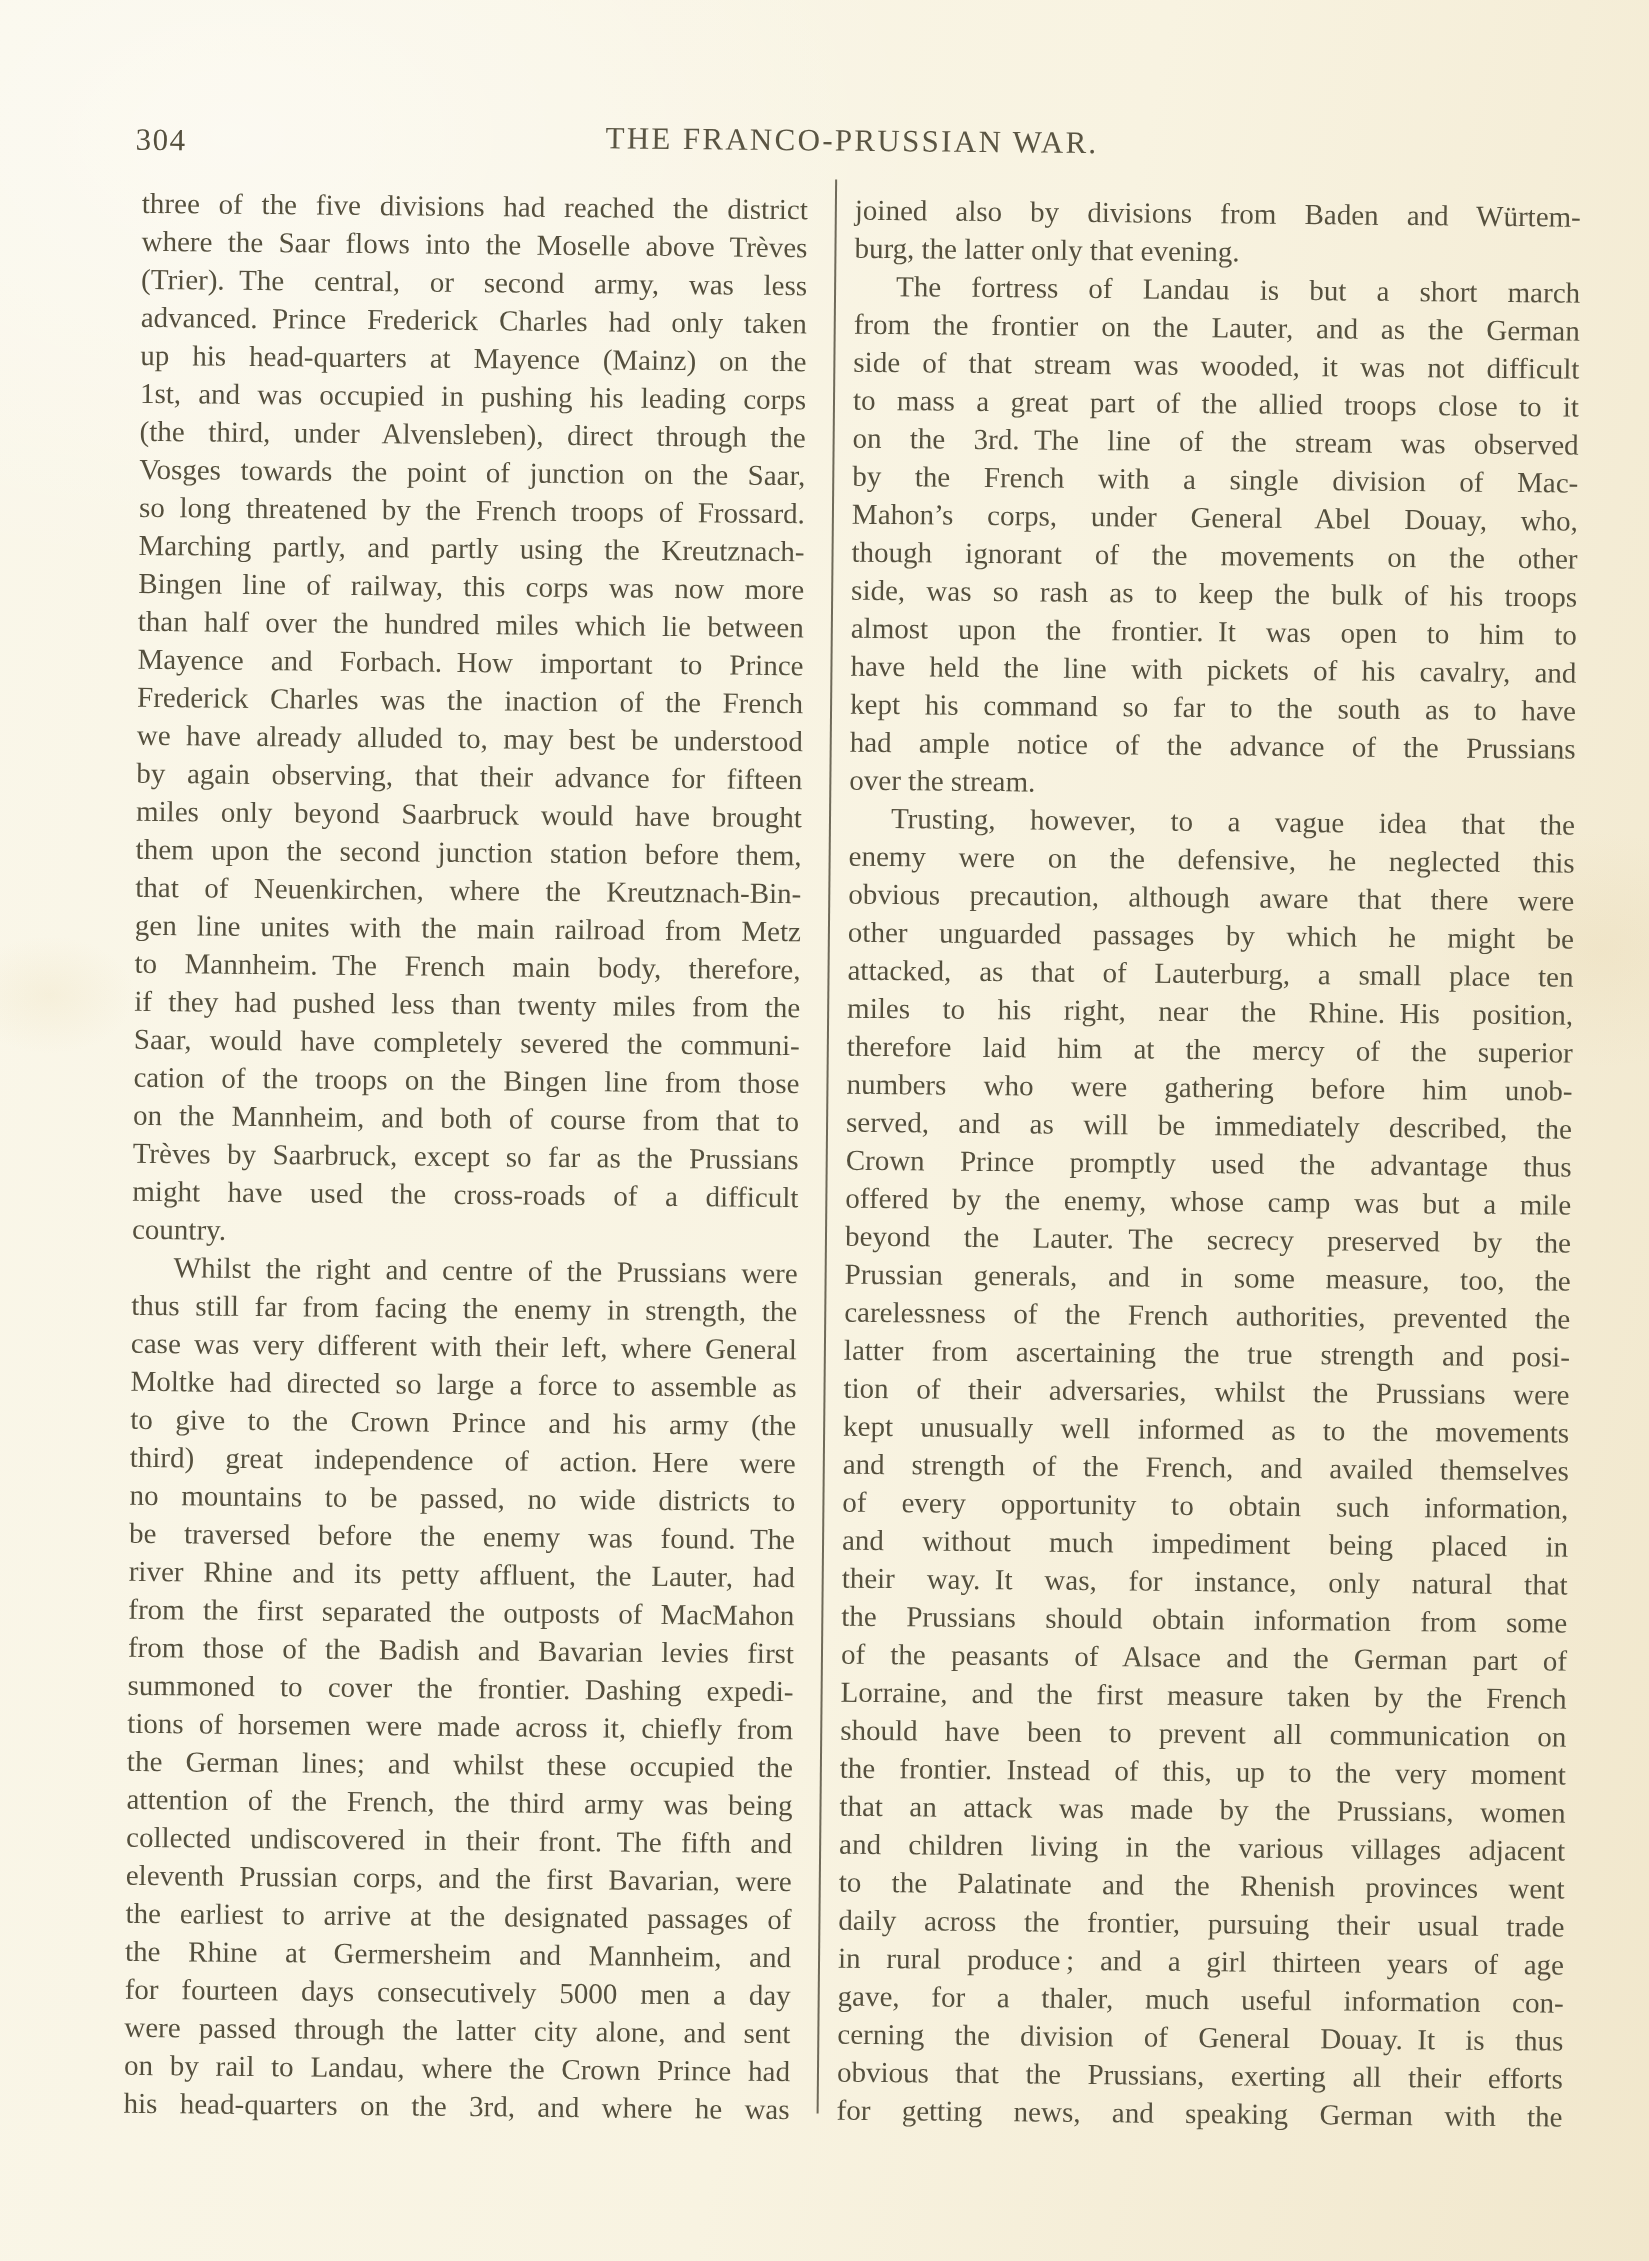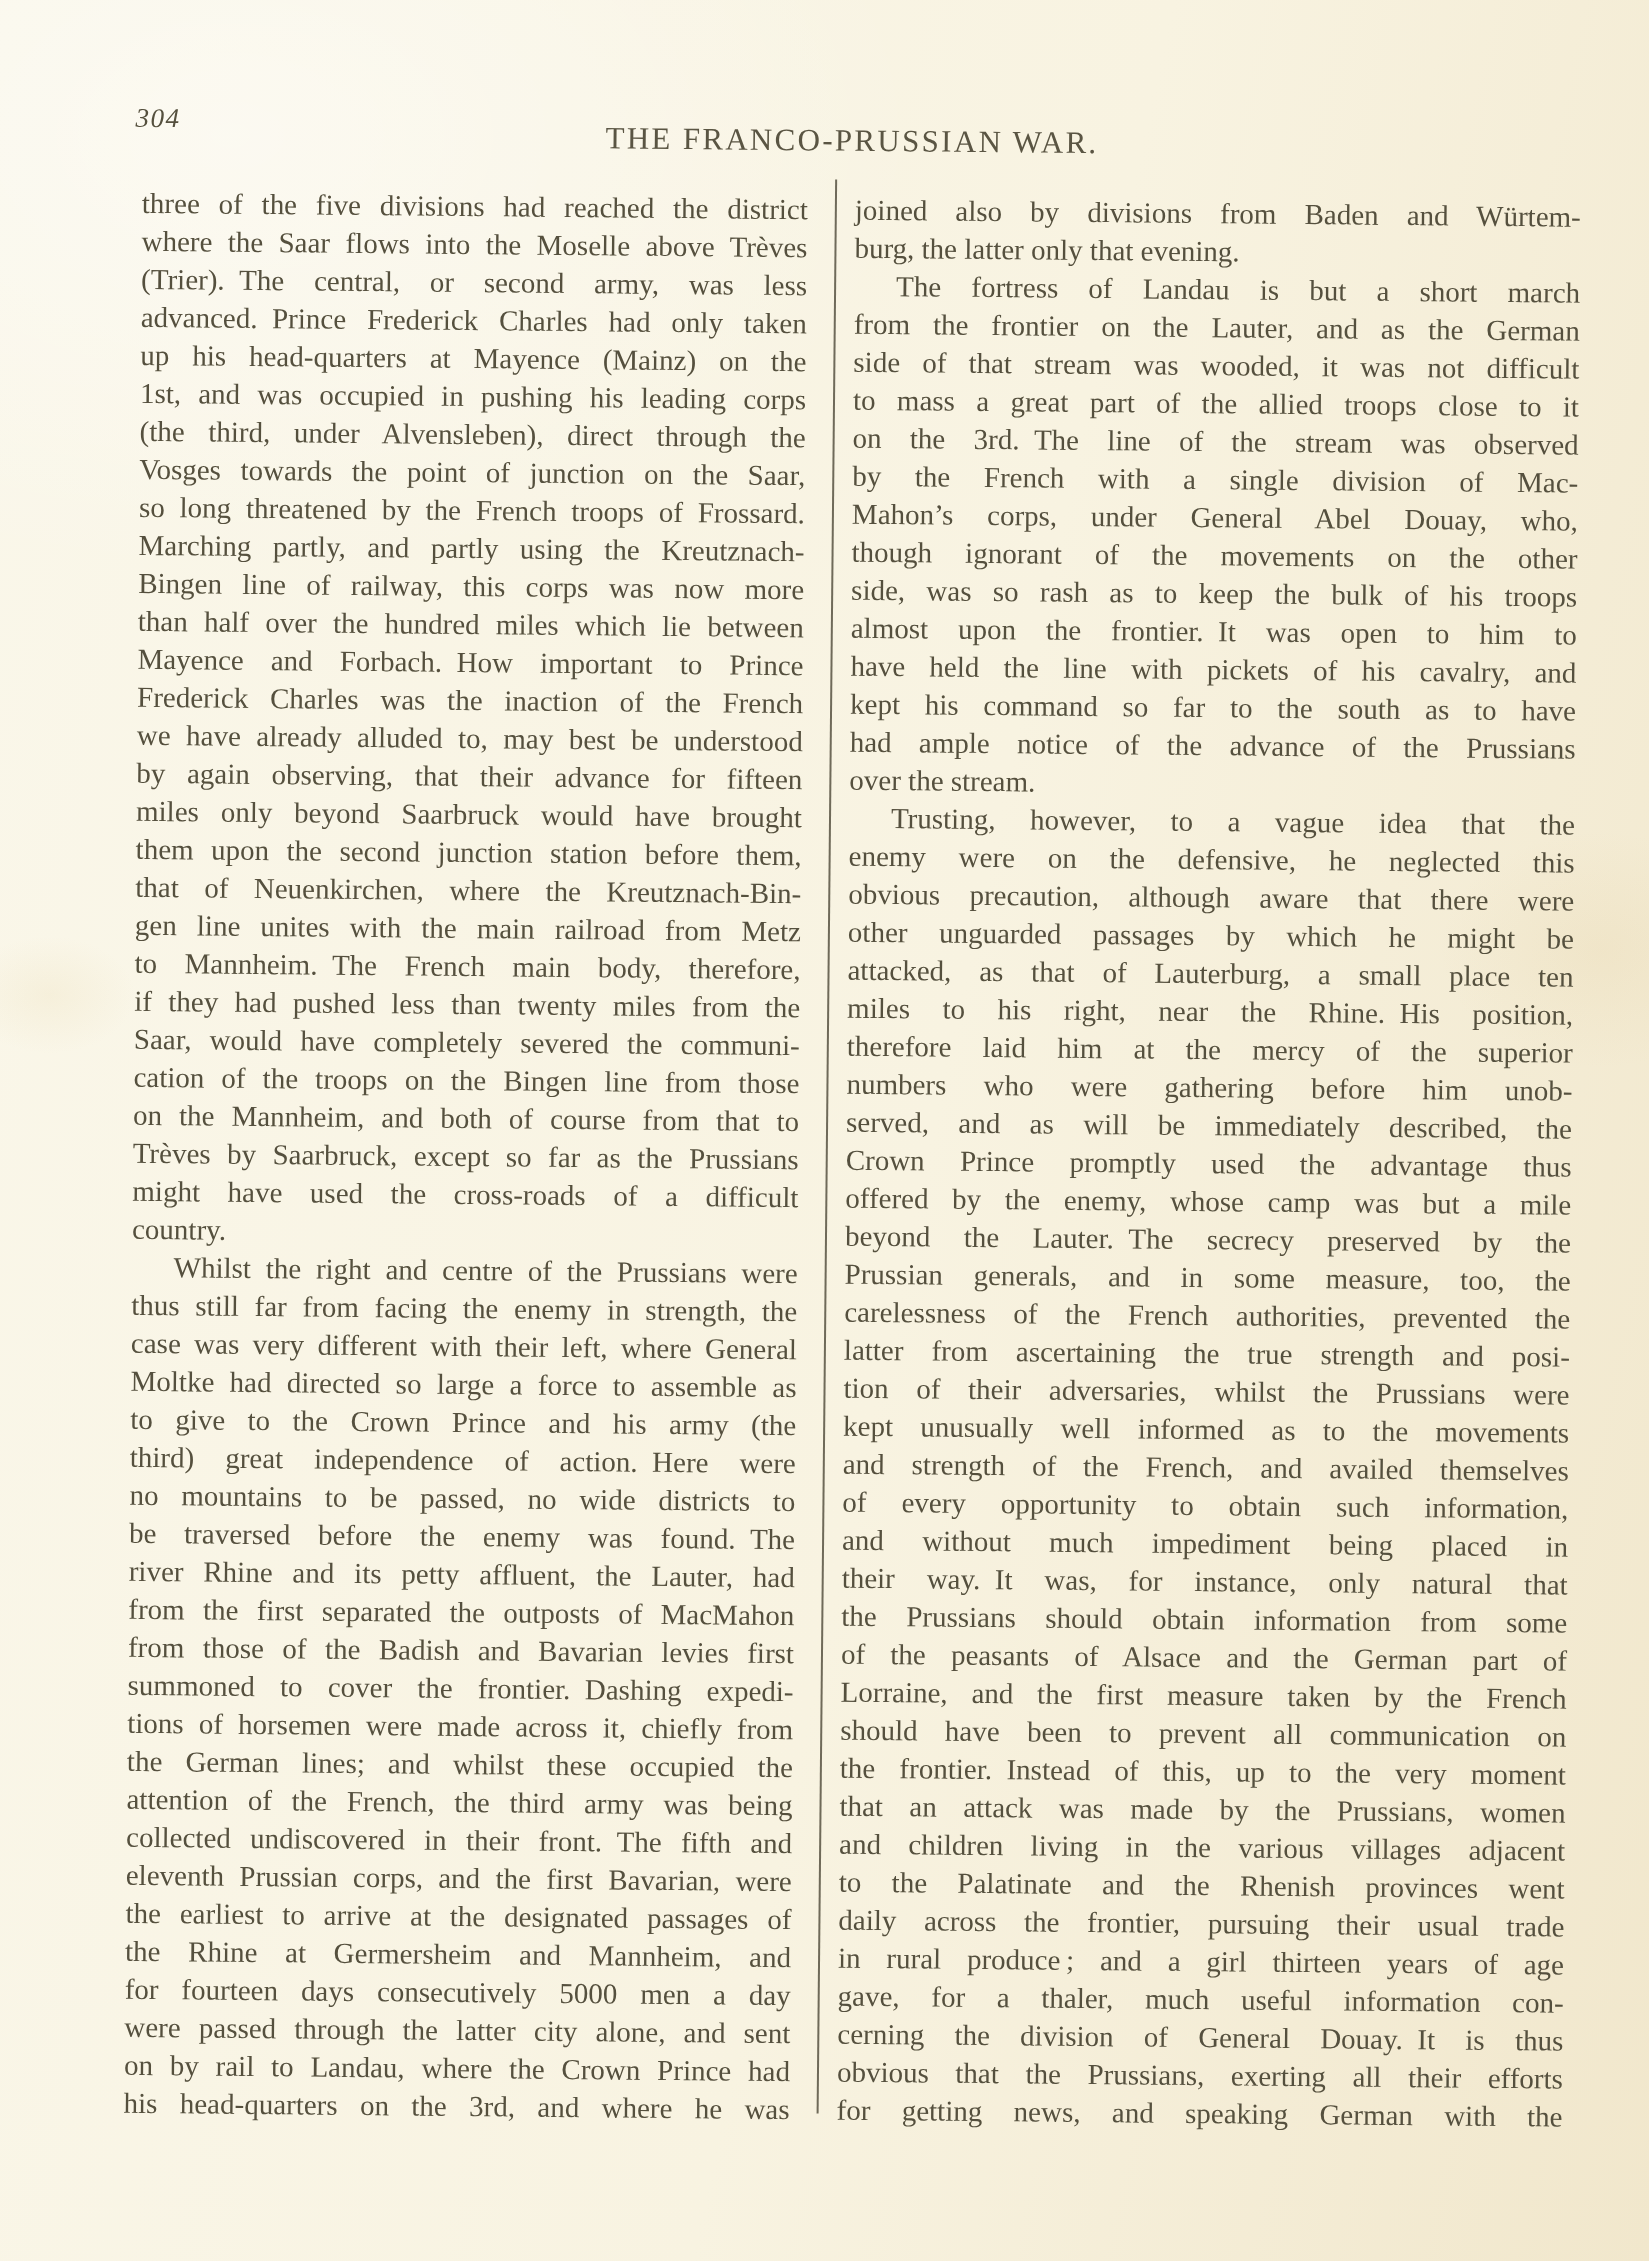--- a/index.html
+++ b/index.html
@@ -26,25 +26,24 @@
   }
   .tilt {
     position: absolute;
     inset: 0;
     transform: rotate(0.55deg);
     transform-origin: 153px 192px;
   }
   .page-number {
     position: absolute;
     left: 135px;
-    top: 98px;
-    font-size: 27px;
+    top: 120px;
+    font-size: 31px;
     line-height: 40px;
     letter-spacing: 1.5px;
-    font-style: italic;
   }
   .running-head {
     position: absolute;
     left: 583px;
     top: 115px;
     width: 537px;
     text-align: center;
     font-size: 31px;
     line-height: 37px;
     letter-spacing: 2.3px;

